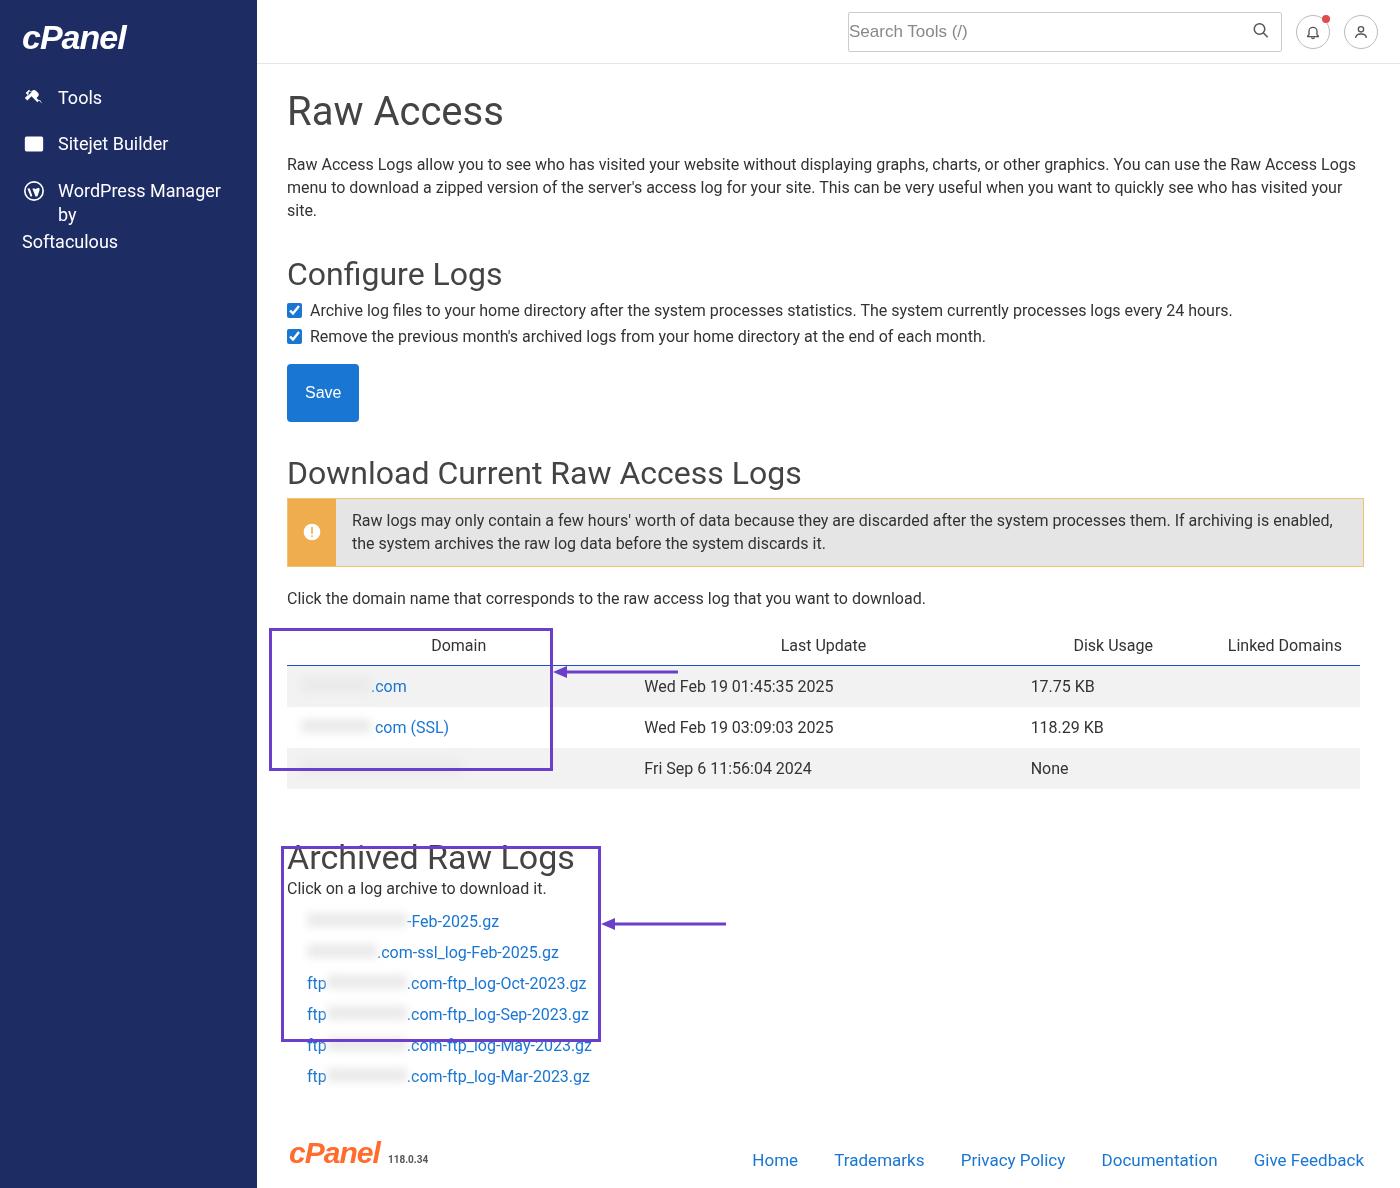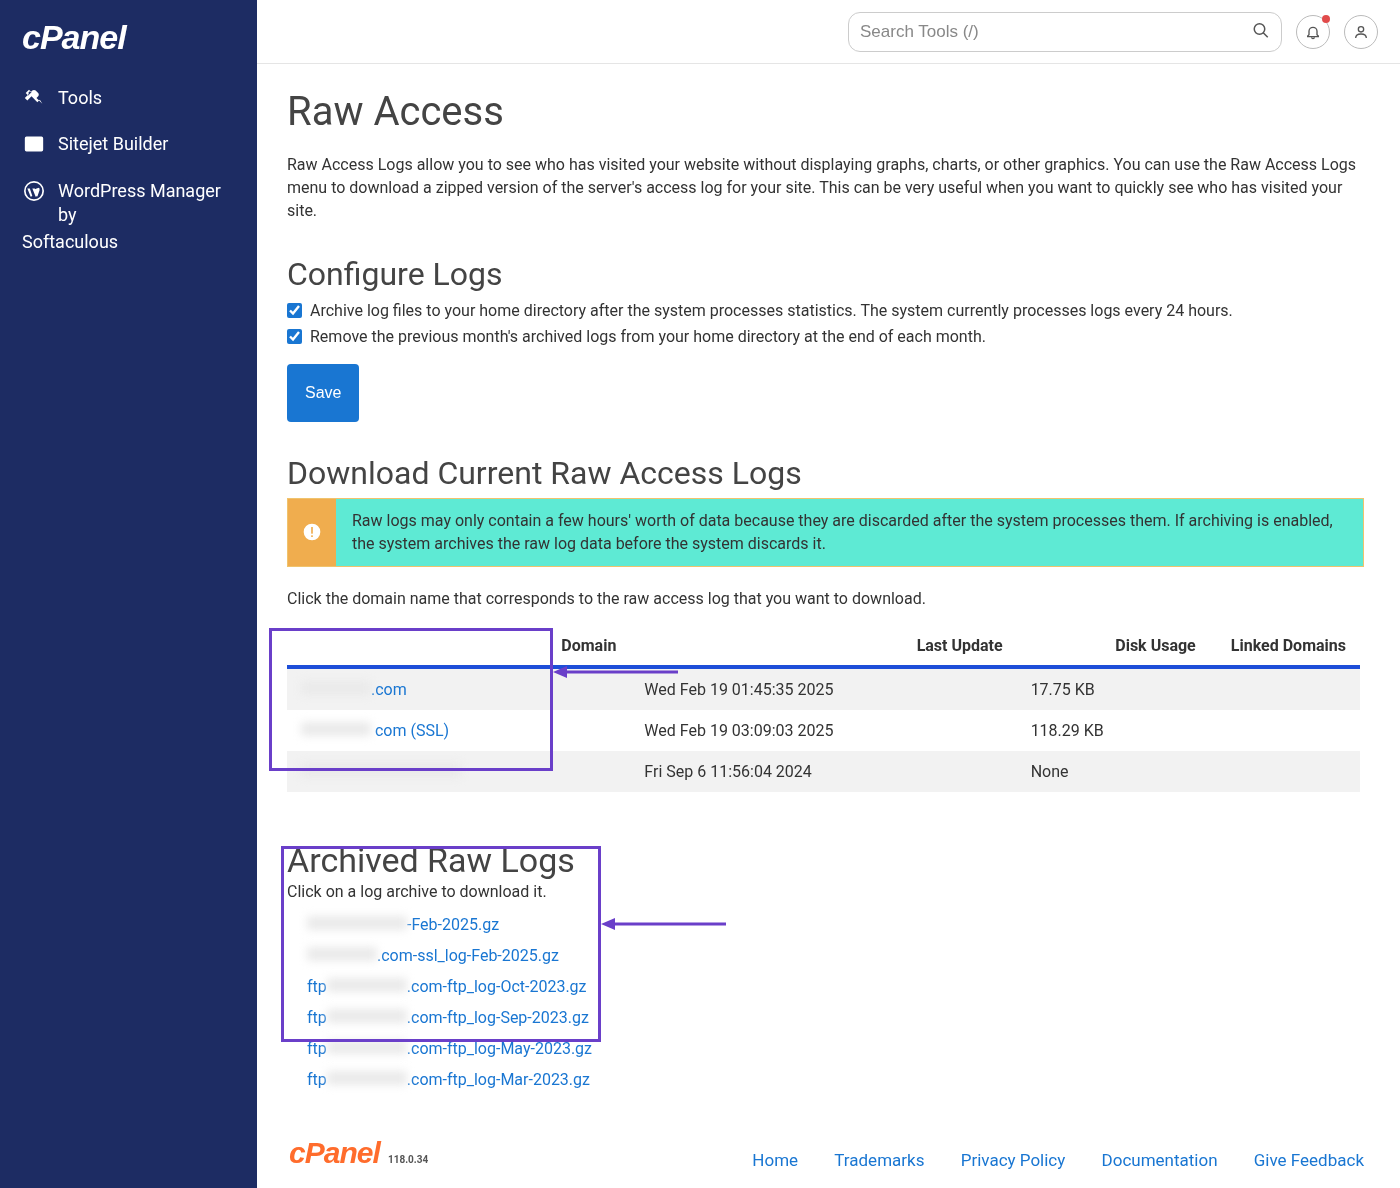--- a/index.html
+++ b/index.html
@@ -76,22 +76,22 @@
     padding: 0 22px;
     gap: 14px;
   }
   .search-wrap {
     position: relative;
     width: 434px;
   }
   .search-input {
     width: 100%;
     border: 1px solid #ccc;
-    border-radius: 12px;
-    padding: 9px 38px 9px 11px;
+    border-radius: 2px;
+    padding: 9px 38px 9px 0;
     font-size: 17px;
     color: #555;
     outline: none;
   }
   .search-input::placeholder { color: #888; }
   .search-icon {
     position: absolute;
     right: 12px;
     top: 50%;
     transform: translateY(-50%);
@@ -165,21 +165,21 @@
     background: #1976d2;
     color: #fff;
     border: none;
     border-radius: 4px;
     padding: 20px 18px;
     font-size: 16px;
     cursor: pointer;
   }
   .alert {
     display: flex;
-    background: #5eead4;
+    background: #e5e5e5;
     border: 1px solid #f0c36d;
     margin-top: 1px;
     font-size: 16px;
     color: #333;
   }
   .alert .badge {
     width: 48px;
     background: #f0ad4e;
     display: flex;
     align-items: center;
@@ -196,25 +196,25 @@
     font-size: 16px;
     color: #333;
   }
   table.logs {
     width: calc(100% - 4px);
     border-collapse: collapse;
     margin-top: 18px;
     font-size: 16px;
   }
   table.logs th {
-    text-align: right;
-    font-weight: 700;
+    text-align: center;
+    font-weight: 400;
     color: #333;
     padding: 10px 14px;
-    border-bottom: 4px solid #1d4ed8;
+    border-bottom: 1px solid #1d4ed8;
   }
   table.logs td {
     padding: 11px 14px;
     color: #333;
   }
   table.logs tr.datarow:nth-child(odd) td { background: #f2f2f2; }
   table.logs td a { color: #1976d2; text-decoration: none; }
   .domain-col { width: 32%; }
   .update-col { width: 36%; }
   .disk-col { width: 18%; }

